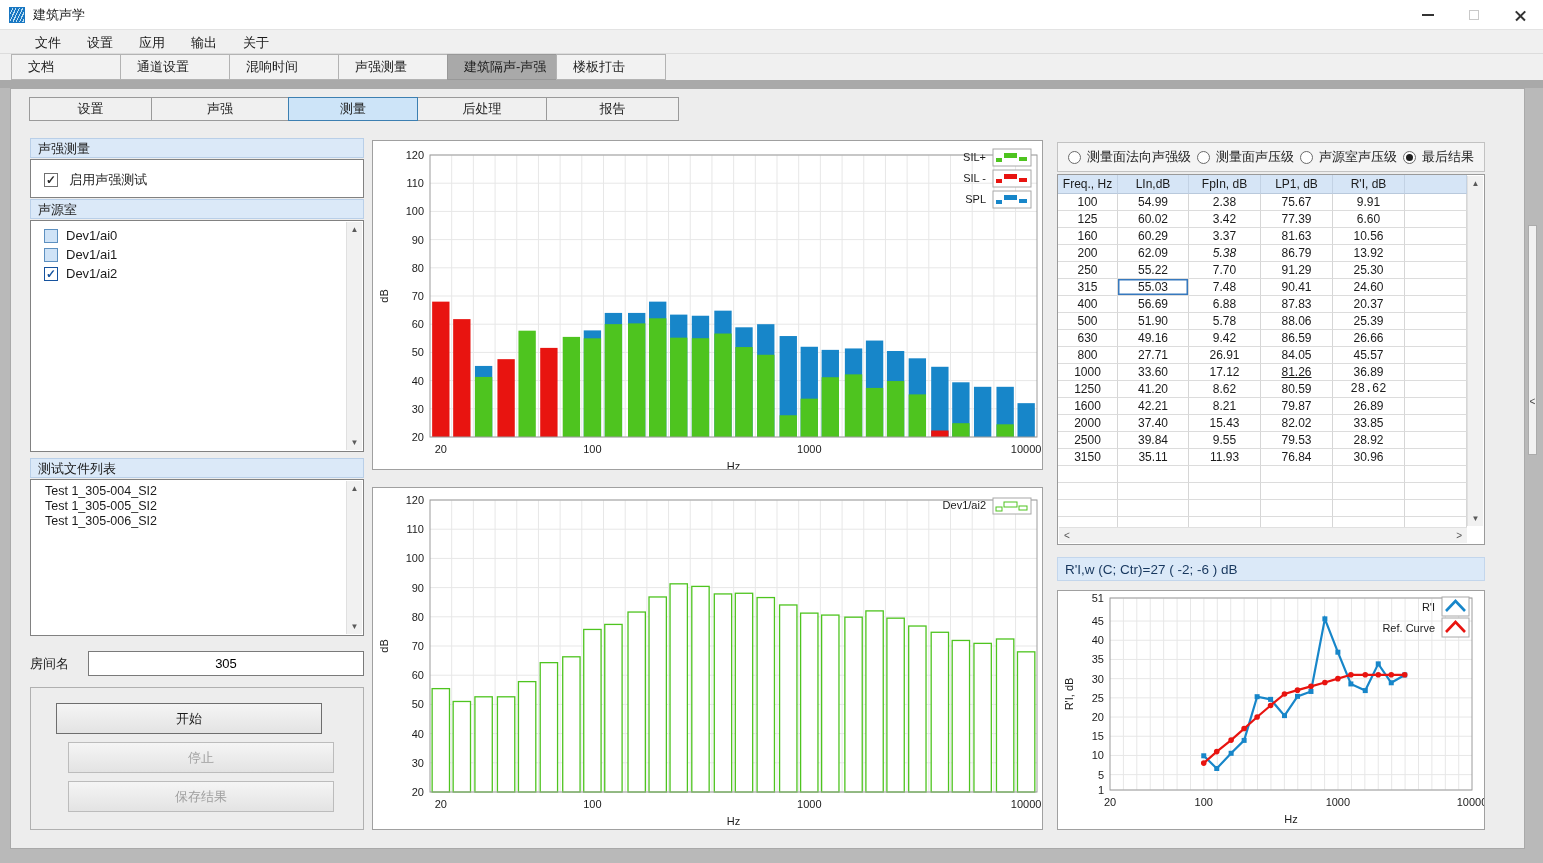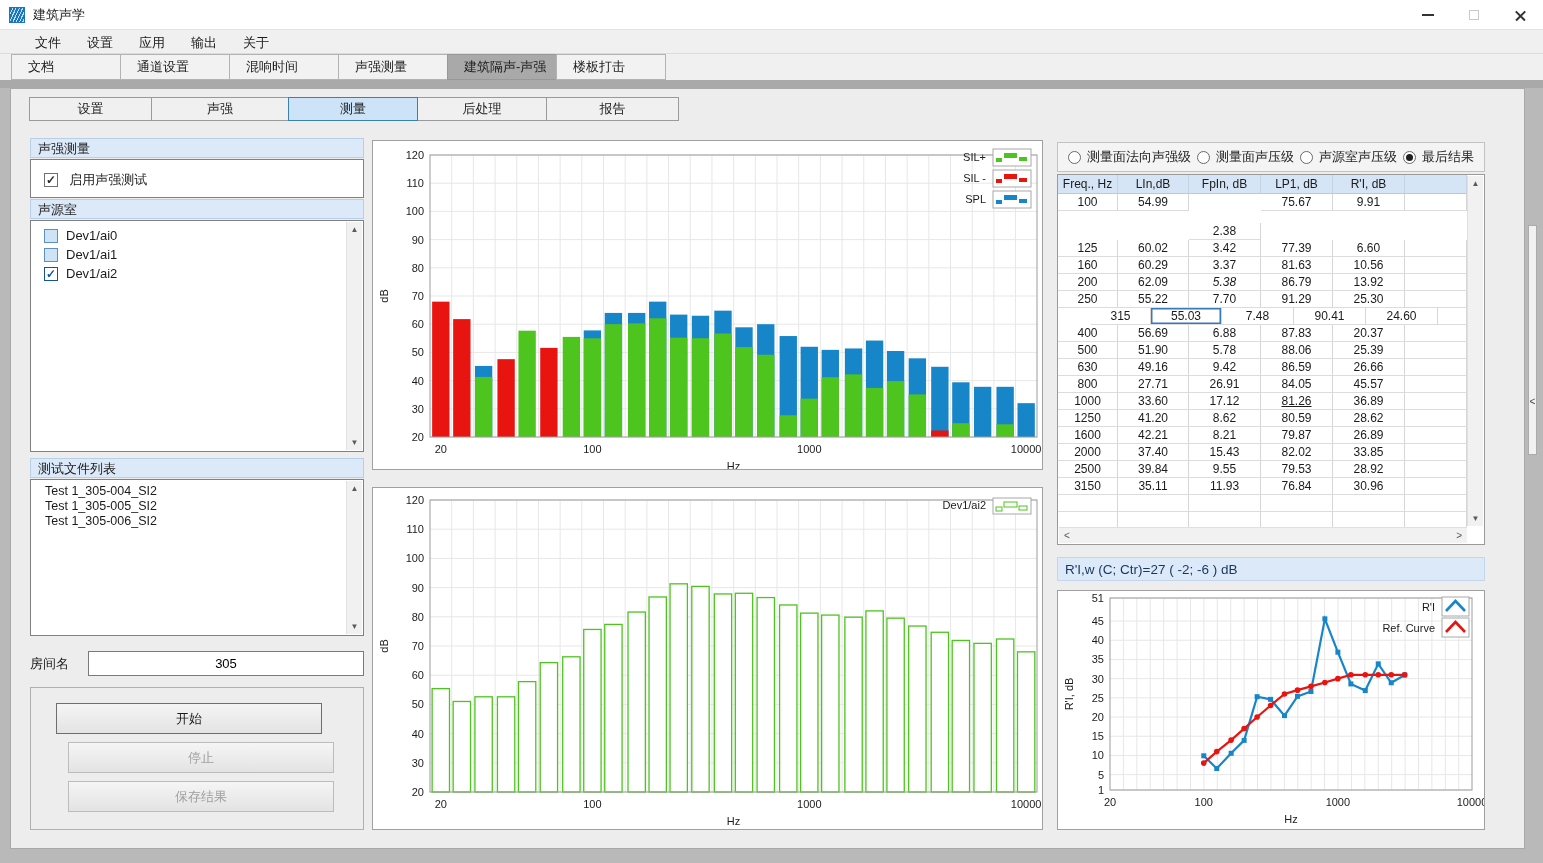--- a/index.html
+++ b/index.html
@@ -382,21 +382,21 @@
         <span class="cell hcell" style="width: 71px;">LIn,dB</span>
         <span class="cell hcell" style="width: 72px;">FpIn, dB</span>
         <span class="cell hcell" style="width: 72px;">LP1, dB</span>
         <span class="cell hcell" style="width: 72px;">R'I, dB</span>
         <span class="cell hcell" style="width: 62px; flex: 1 1 0%;"></span>
       </div>
     <div id="tbody" class="tbody">
         <div class="trow">
           <span class="cell" style="width: 60px;">100</span>
           <span class="cell" style="width: 71px;">54.99</span>
-          <span class="cell" style="width: 72px; margin-top: 29px;">2.38</span>
+          <span class="cell" style="width: 72px;">2.38</span>
           <span class="cell" style="width: 72px;">75.67</span>
           <span class="cell" style="width: 72px;">9.91</span>
           <span class="cell" style="width: 62px; flex: 1 1 0%;"></span>
         </div>
         <div class="trow">
           <span class="cell" style="width: 60px;">125</span>
           <span class="cell" style="width: 71px;">60.02</span>
           <span class="cell" style="width: 72px;">3.42</span>
           <span class="cell" style="width: 72px;">77.39</span>
           <span class="cell" style="width: 72px;">6.60</span>
@@ -420,21 +420,21 @@
         </div>
         <div class="trow">
           <span class="cell" style="width: 60px;">250</span>
           <span class="cell" style="width: 71px;">55.22</span>
           <span class="cell" style="width: 72px;">7.70</span>
           <span class="cell" style="width: 72px;">91.29</span>
           <span class="cell" style="width: 72px;">25.30</span>
           <span class="cell" style="width: 62px; flex: 1 1 0%;"></span>
         </div>
         <div class="trow">
-          <span class="cell" style="width: 60px; margin-left: 33px;">315</span>
+          <span class="cell" style="width: 60px;">315</span>
           <span class="cell selcell" style="width: 71px;">55.03</span>
           <span class="cell" style="width: 72px;">7.48</span>
           <span class="cell" style="width: 72px;">90.41</span>
           <span class="cell" style="width: 72px;">24.60</span>
           <span class="cell" style="width: 62px; flex: 1 1 0%;"></span>
         </div>
         <div class="trow">
           <span class="cell" style="width: 60px;">400</span>
           <span class="cell" style="width: 71px;">56.69</span>
           <span class="cell" style="width: 72px;">6.88</span>
@@ -472,21 +472,21 @@
           <span class="cell" style="width: 72px;">17.12</span>
           <span class="cell" style="width: 72px; text-decoration: underline;">81.26</span>
           <span class="cell" style="width: 72px;">36.89</span>
           <span class="cell" style="width: 62px; flex: 1 1 0%;"></span>
         </div>
         <div class="trow">
           <span class="cell" style="width: 60px;">1250</span>
           <span class="cell" style="width: 71px;">41.20</span>
           <span class="cell" style="width: 72px;">8.62</span>
           <span class="cell" style="width: 72px;">80.59</span>
-          <span class="cell" style="width: 72px;">28.62</span>
+          <span class="cell" style="width: 72px; font-family: Liberation Mono, monospace;">28.62</span>
           <span class="cell" style="width: 62px; flex: 1 1 0%;"></span>
         </div>
         <div class="trow">
           <span class="cell" style="width: 60px;">1600</span>
           <span class="cell" style="width: 71px;">42.21</span>
           <span class="cell" style="width: 72px;">8.21</span>
           <span class="cell" style="width: 72px;">79.87</span>
           <span class="cell" style="width: 72px;">26.89</span>
           <span class="cell" style="width: 62px; flex: 1 1 0%;"></span>
         </div>

